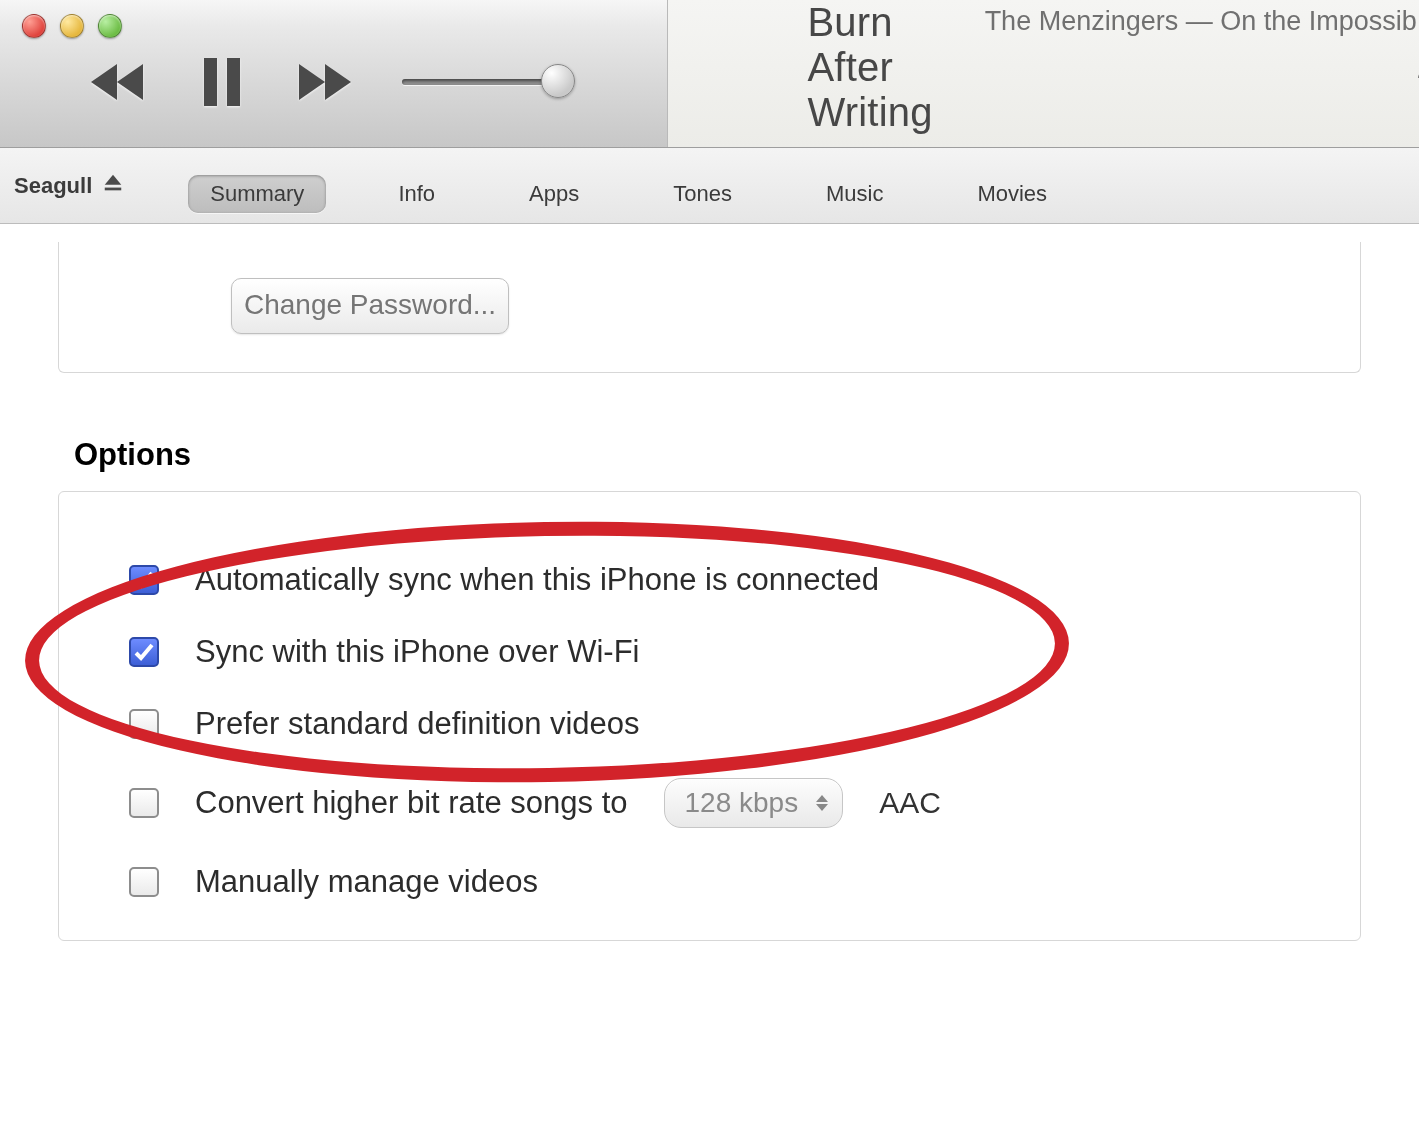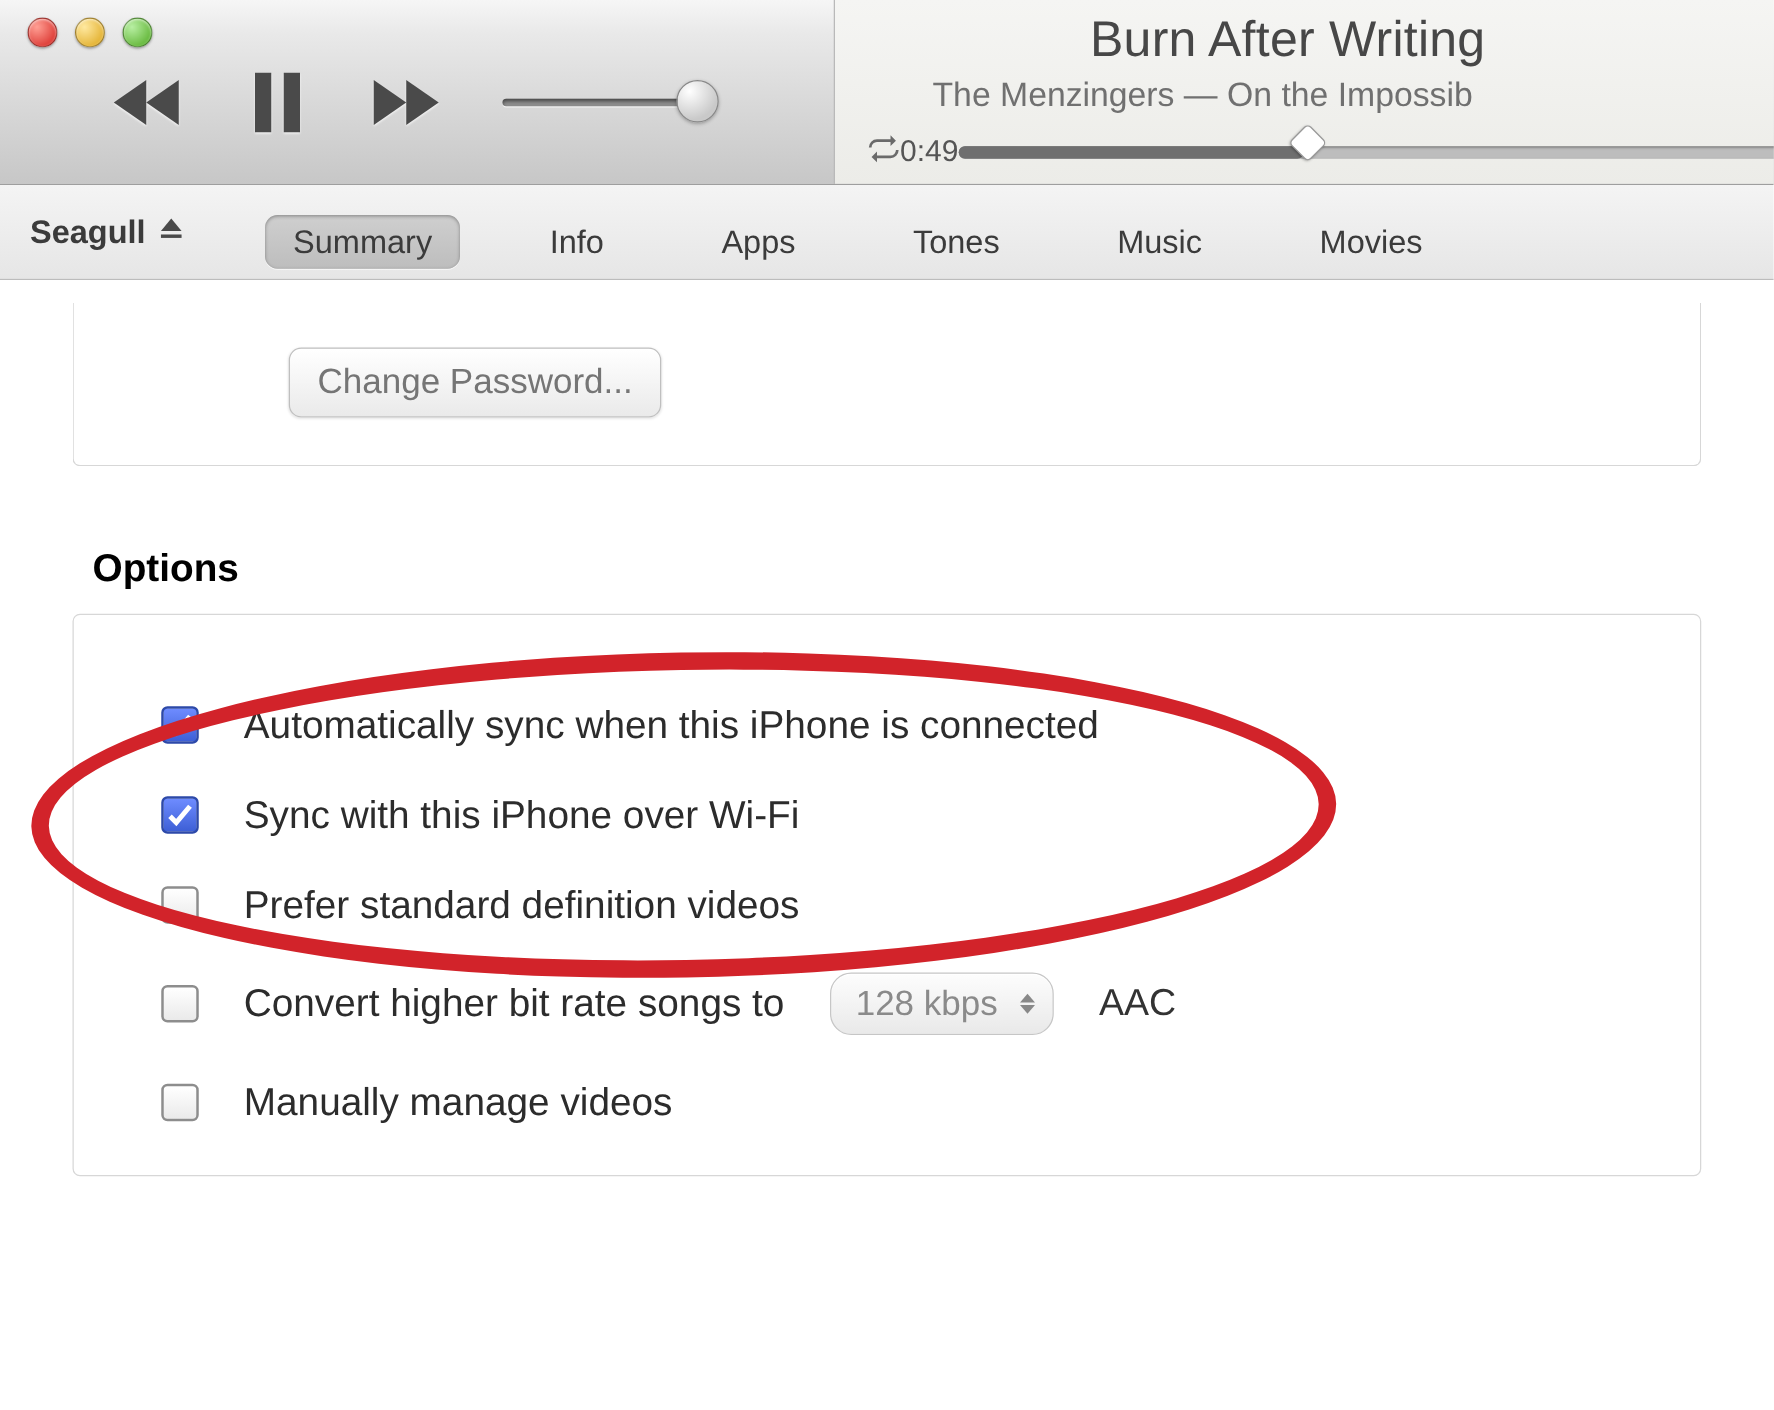--- a/index.html
+++ b/index.html
@@ -39,42 +39,42 @@
                 box-shadow: inset 0 2px 3px rgba(0,0,0,.5), 0 1px 0 rgba(255,255,255,.7); }
   .vol-knob   { position:absolute; right:-3px; top:-9px; width:34px; height:34px; border-radius:50%;
                 background: radial-gradient(circle at 30% 25%, #fff, #c9c9c9 70%);
                 border:1px solid #888; box-shadow:0 1px 3px rgba(0,0,0,.3); }
 
   
   .lcd {
     position: absolute; right: 0; top: 0; bottom: 0; width: 752px;
     background: linear-gradient(to bottom, #f5f5f3 0%, #ecece8 100%);
     border-left: 1px solid #b9b9b9;
-    display:flex; flex-direction:column; justify-content:center;
+    display:flex; justify-content:center;
     padding-left: 26px; color:#474747;
   }
   .lcd .title  { font-size: 40px; font-weight: 500; margin-left: 178px; letter-spacing:.2px; }
   .lcd .artist { font-size: 27px; color:#707070; margin-left: 52px; margin-top:6px; white-space:nowrap; }
   .lcd .progress-row { display:flex; align-items:center; margin-top:14px; }
   .lcd .repeat svg { width:26px; height:26px; fill:#6a6a6a; }
   .lcd .time { font-size:24px; color:#555; }
   .lcd .pbar { position:relative; flex:1; height:10px; background:#bdbdbd; border-radius:5px;
                box-shadow:inset 0 1px 2px rgba(0,0,0,.4); margin-right:-6px; }
   .lcd .pbar .fill { position:absolute; left:0; top:0; bottom:0; width:42%; background:#6f6f6f; border-radius:5px; }
   .lcd .pbar .dot  { position:absolute; left:42%; top:-6px; width:22px; height:22px; transform:translateX(-50%);
                      background:#fff; border-radius:4px; transform-origin:center;
                      rotate:45deg; border:1px solid #999; box-shadow:0 1px 2px rgba(0,0,0,.3); }
 
   
   .tabrow {
     height: 76px;
     background: linear-gradient(to bottom, #f4f4f4, #e6e6e6);
     border-bottom: 1px solid #bcbcbc;
-    display:flex; align-items:center; gap:50px; padding:0 24px;
-    font-size: 26px; color:#3b3b3b;text-align:right;
+    display:flex; align-items:center; gap:50px; padding:0 14px;
+    font-size: 22px; color:#3b3b3b;text-align:right;
   }
   .device { font-weight:700; display:flex; align-items:center; gap:10px; margin-right:14px; }
   .device .eject svg { width:22px; height:22px; fill:#4a4a4a; }
   .tab { cursor:pointer; padding:6px 22px; border-radius:10px;margin-top:16px; }
   .tab.active {
     background: linear-gradient(to bottom, #cfcfcf, #bdbdbd);
     box-shadow: inset 0 1px 3px rgba(0,0,0,.35), 0 1px 0 rgba(255,255,255,.6);
     font-weight:500;
   }
 
@@ -82,21 +82,21 @@
   .content { padding: 0 58px; }
   .panel-remnant {
     margin-top: 18px;
     border: 1px solid #d7d7d7; border-top: none;
     border-radius: 0 0 6px 6px;
     padding: 36px 0 38px 172px;
   }
   .aqua-btn {
     display:inline-block;
     font-size:28px; color:#757575;
-    padding:10px 22px 12px;
+    padding:10px 12px 12px;
     background: linear-gradient(to bottom, #ffffff, #eaeaea);
     border:1px solid #bfbfbf; border-radius:10px;
     box-shadow: 0 1px 0 rgba(255,255,255,.8) inset, 0 1px 2px rgba(0,0,0,.1);
     cursor:pointer;
   }
 
   .section-title { font-size:31px; font-weight:700; margin:64px 0 18px 16px; }
 
   .opts-panel {
     position:relative;

